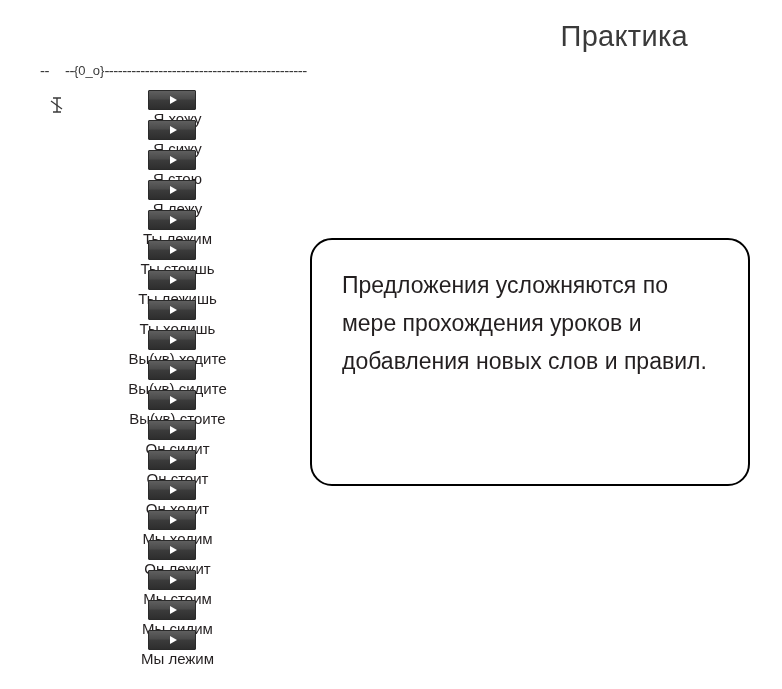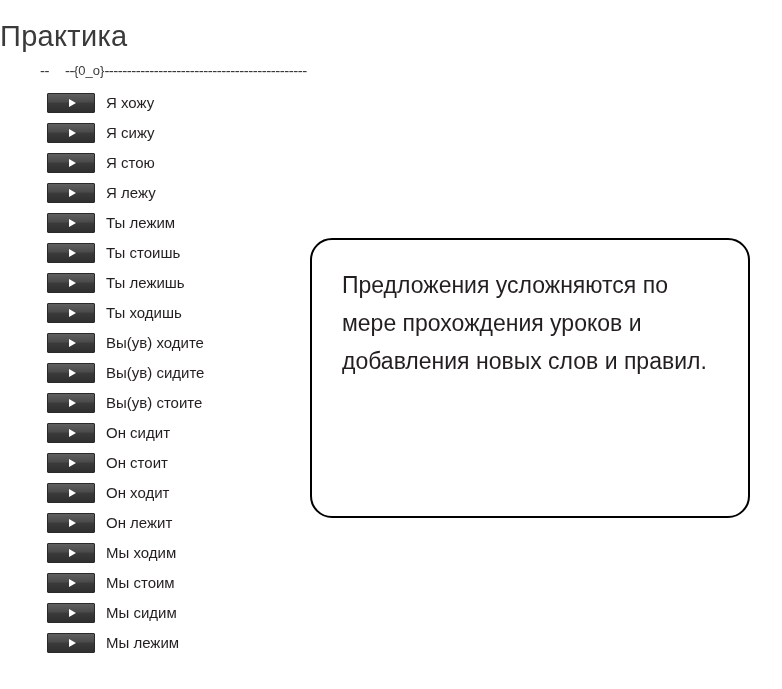--- a/index.html
+++ b/index.html
@@ -14,21 +14,21 @@
     font-family: "Liberation Sans", sans-serif;
     color: #231f20;
     overflow: hidden;
   }
 
   #page-title {
     position: absolute;
     top: 20px;
     left: 0;
     width: 688px;
-    text-align: left;
+    text-align: right;
     font-size: 29px;
     color: #3a3a3a;
     font-family: "Liberation Sans", sans-serif;
     letter-spacing: 0.3px;
   }
 
   #divider-row {
     position: absolute;
     top: 62px;
     left: 40px;
@@ -62,20 +62,21 @@
     position: absolute;
     top: 90px;
     left: 47px;
     width: 250px;
   }
   .list-item {
     display: flex;
     align-items: center;
     height: 25px;
     margin-bottom: 5px;
+    flex-direction: column;
   }
   .play-button {
     width: 48px;
     height: 20px;
     background: linear-gradient(to bottom, #5f5f5f 0%, #4a4a4a 45%, #3b3b3b 50%, #2e2e2e 100%);
     border: 1px solid #2a2a2a;
     border-radius: 1px;
     display: flex;
     align-items: center;
     justify-content: center;
@@ -97,21 +98,21 @@
     color: #231f20;
     font-family: "Liberation Sans", sans-serif;
     white-space: nowrap;
   }
 
   #callout {
     position: absolute;
     left: 310px;
     top: 238px;
     width: 440px;
-    height: 280px;
+    height: 248px;
     border: 2.5px solid #000000;
     border-radius: 22px;
     background: #ffffff;
     box-sizing: border-box;
     padding: 26px 30px 0 30px;
   }
   #callout .callout-text {
     font-size: 23px;
     line-height: 38px;
     color: #231f20;
@@ -234,28 +235,28 @@
     <div class="play-button">
         <span class="tri"></span>
       </div>
     <span class="item-label">Он ходит</span>
   </div>
 
   <div class="list-item">
     <div class="play-button">
         <span class="tri"></span>
       </div>
+    <span class="item-label">Мы ходим</span>
+  </div>
+
+  <div class="list-item">
+    <div class="play-button">
+        <span class="tri"></span>
+      </div>
     <span class="item-label">Он лежит</span>
-  </div>
-
-  <div class="list-item">
-    <div class="play-button">
-        <span class="tri"></span>
-      </div>
-    <span class="item-label">Мы ходим</span>
   </div>
 
   <div class="list-item">
     <div class="play-button">
         <span class="tri"></span>
       </div>
     <span class="item-label">Мы стоим</span>
   </div>
 
   <div class="list-item">

